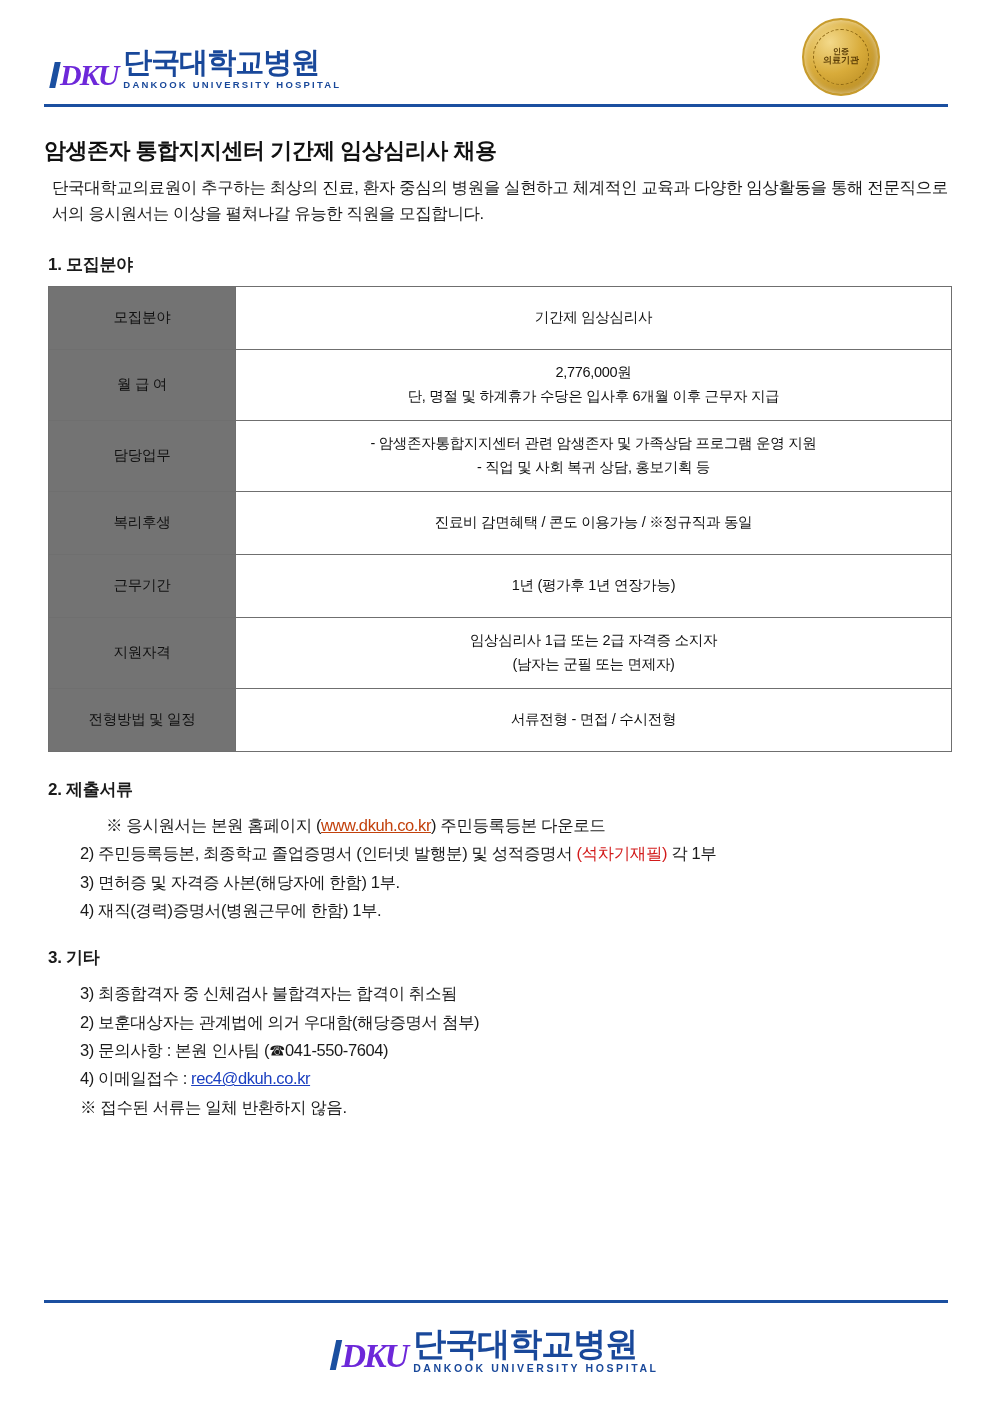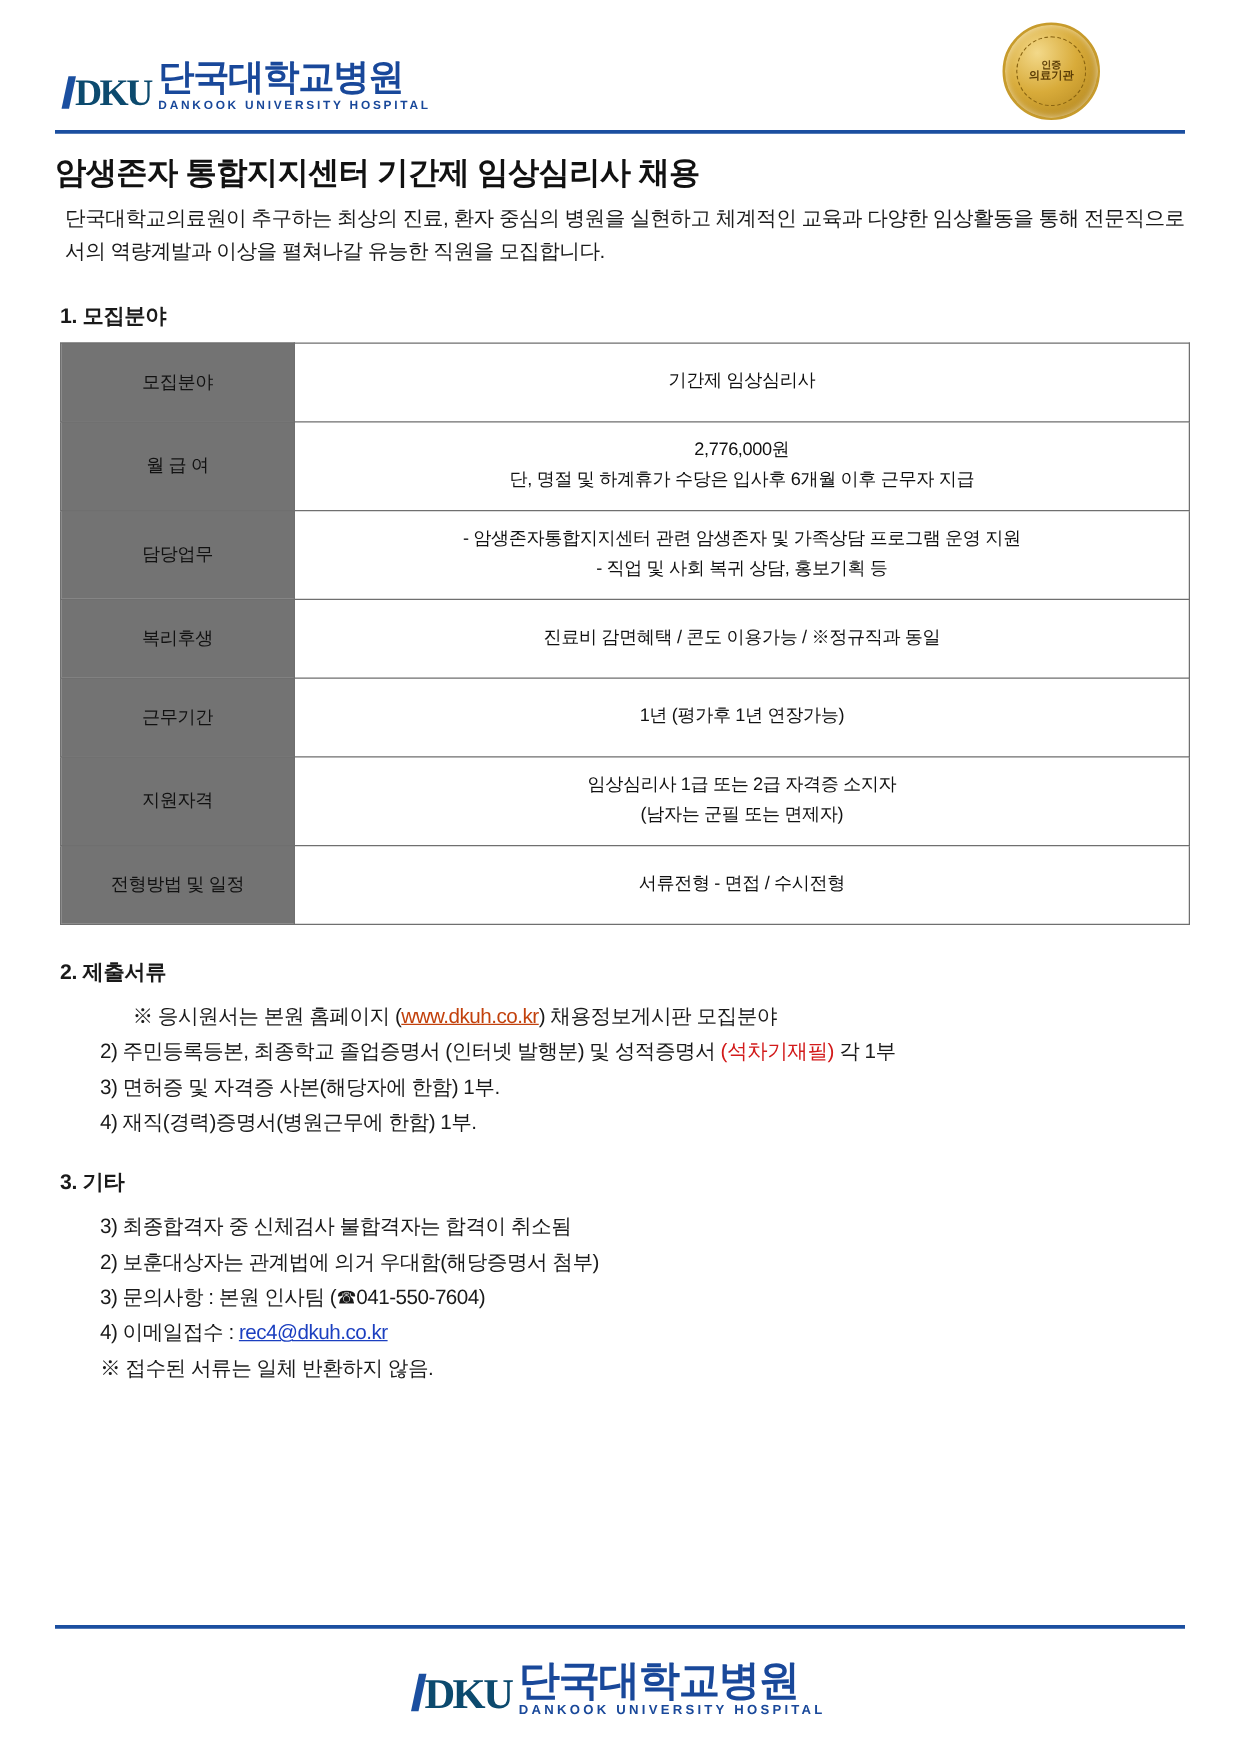--- a/index.html
+++ b/index.html
@@ -31,22 +31,23 @@
   .logo-top {
     position: absolute;
     left: 8px;
     top: 48px;
     display: flex;
     align-items: flex-end;
   }
   .logo-mark {
     font-family: "Liberation Serif", serif;
     font-weight: bold;
+    font-style: italic;
     font-size: 30px;
-    color: #0c4a6e;
+    color: #6d28d9;
     letter-spacing: -2px;
     line-height: 1;
     padding-right: 6px;
   }
   .logo-mark .bar {
     display: inline-block;
     width: 6px;
     height: 26px;
     background: #1b4fa0;
     transform: skewX(-12deg);
@@ -100,24 +101,24 @@
   }
   .cert-inner .c1 { font-size: 8px; font-weight: bold; }
   .cert-inner .c2 { font-size: 9px; font-weight: bold; }
   .rule-top {
     border-top: 3px solid #1b4fa0;
     margin-top: 4px;
   }
 
   
   .doc-title {
-    font-size: 25px;
+    font-size: 22px;
     font-weight: bold;
     letter-spacing: -0.5px;
-    margin: 14px 0 8px 0;
+    margin: 29px 0 8px 0;
     color: #111;
   }
   .lead {
     font-size: 16.5px;
     line-height: 1.6;
     margin: 0 0 0 8px;
     letter-spacing: -0.4px;
     color: #1a1a1a;
   }
 
@@ -234,21 +235,21 @@
     <div class="cert-badge">
       <div class="cert-inner">
         <span class="c1">인증</span>
         <span class="c2">의료기관</span>
       </div>
     </div>
   </div>
   <div class="rule-top"></div>
 
   <h1 class="doc-title">암생존자 통합지지센터 기간제 임상심리사 채용</h1>
-  <p class="lead">단국대학교의료원이 추구하는 최상의 진료, 환자 중심의 병원을 실현하고 체계적인 교육과 다양한 임상활동을 통해 전문직으로서의 역량계발과 이상을 펼쳐나갈 유능한 직원을 모집합니다.</p>
+  <p class="lead">단국대학교의료원이 추구하는 최상의 진료, 환자 중심의 병원을 실현하고 체계적인 교육과 다양한 임상활동을 통해 전문직으로서의 응시원서는 이상을 펼쳐나갈 유능한 직원을 모집합니다.</p>
 
   <div class="section-head">1. 모집분야</div>
 
   <table class="recruit">
     <tbody>
       <tr class="row-1">
         <td class="lbl">모집분야</td>
         <td class="val">기간제 임상심리사</td>
       </tr>
       <tr class="row-2">
@@ -273,21 +274,21 @@
       </tr>
       <tr class="row-1">
         <td class="lbl">전형방법 및 일정</td>
         <td class="val">서류전형 - 면접  /  수시전형</td>
       </tr>
     </tbody>
   </table>
 
   <div class="section-head">2. 제출서류</div>
   <ol class="doclist">
-    <li class="sub-note"><span>※ 응시원서는 본원 홈페이지 (</span><a class="link" href="#">www.dkuh.co.kr</a><span>) 채용정보게시판 모집분야</span></li>
+    <li class="sub-note"><span>※ 응시원서는 본원 홈페이지 (</span><a class="link" href="#">www.dkuh.co.kr</a><span>) 주민등록등본 다운로드</span></li>
     <li><span>2) 주민등록등본, 최종학교 졸업증명서 (인터넷 발행분) 및 성적증명서 </span><span class="red">(석차기재필)</span><span> 각 1부</span></li>
     <li>3) 면허증 및 자격증 사본(해당자에 한함) 1부.</li>
     <li>4) 재직(경력)증명서(병원근무에 한함) 1부.</li>
   </ol>
 
   <div class="section-head tight">3. 기타</div>
   <ol class="etclist">
     <li>3) 최종합격자 중 신체검사 불합격자는 합격이 취소됨</li>
     <li>2) 보훈대상자는 관계법에 의거 우대함(해당증명서 첨부)</li>
     <li>3) 문의사항 : 본원 인사팀 (☎041-550-7604)</li>

